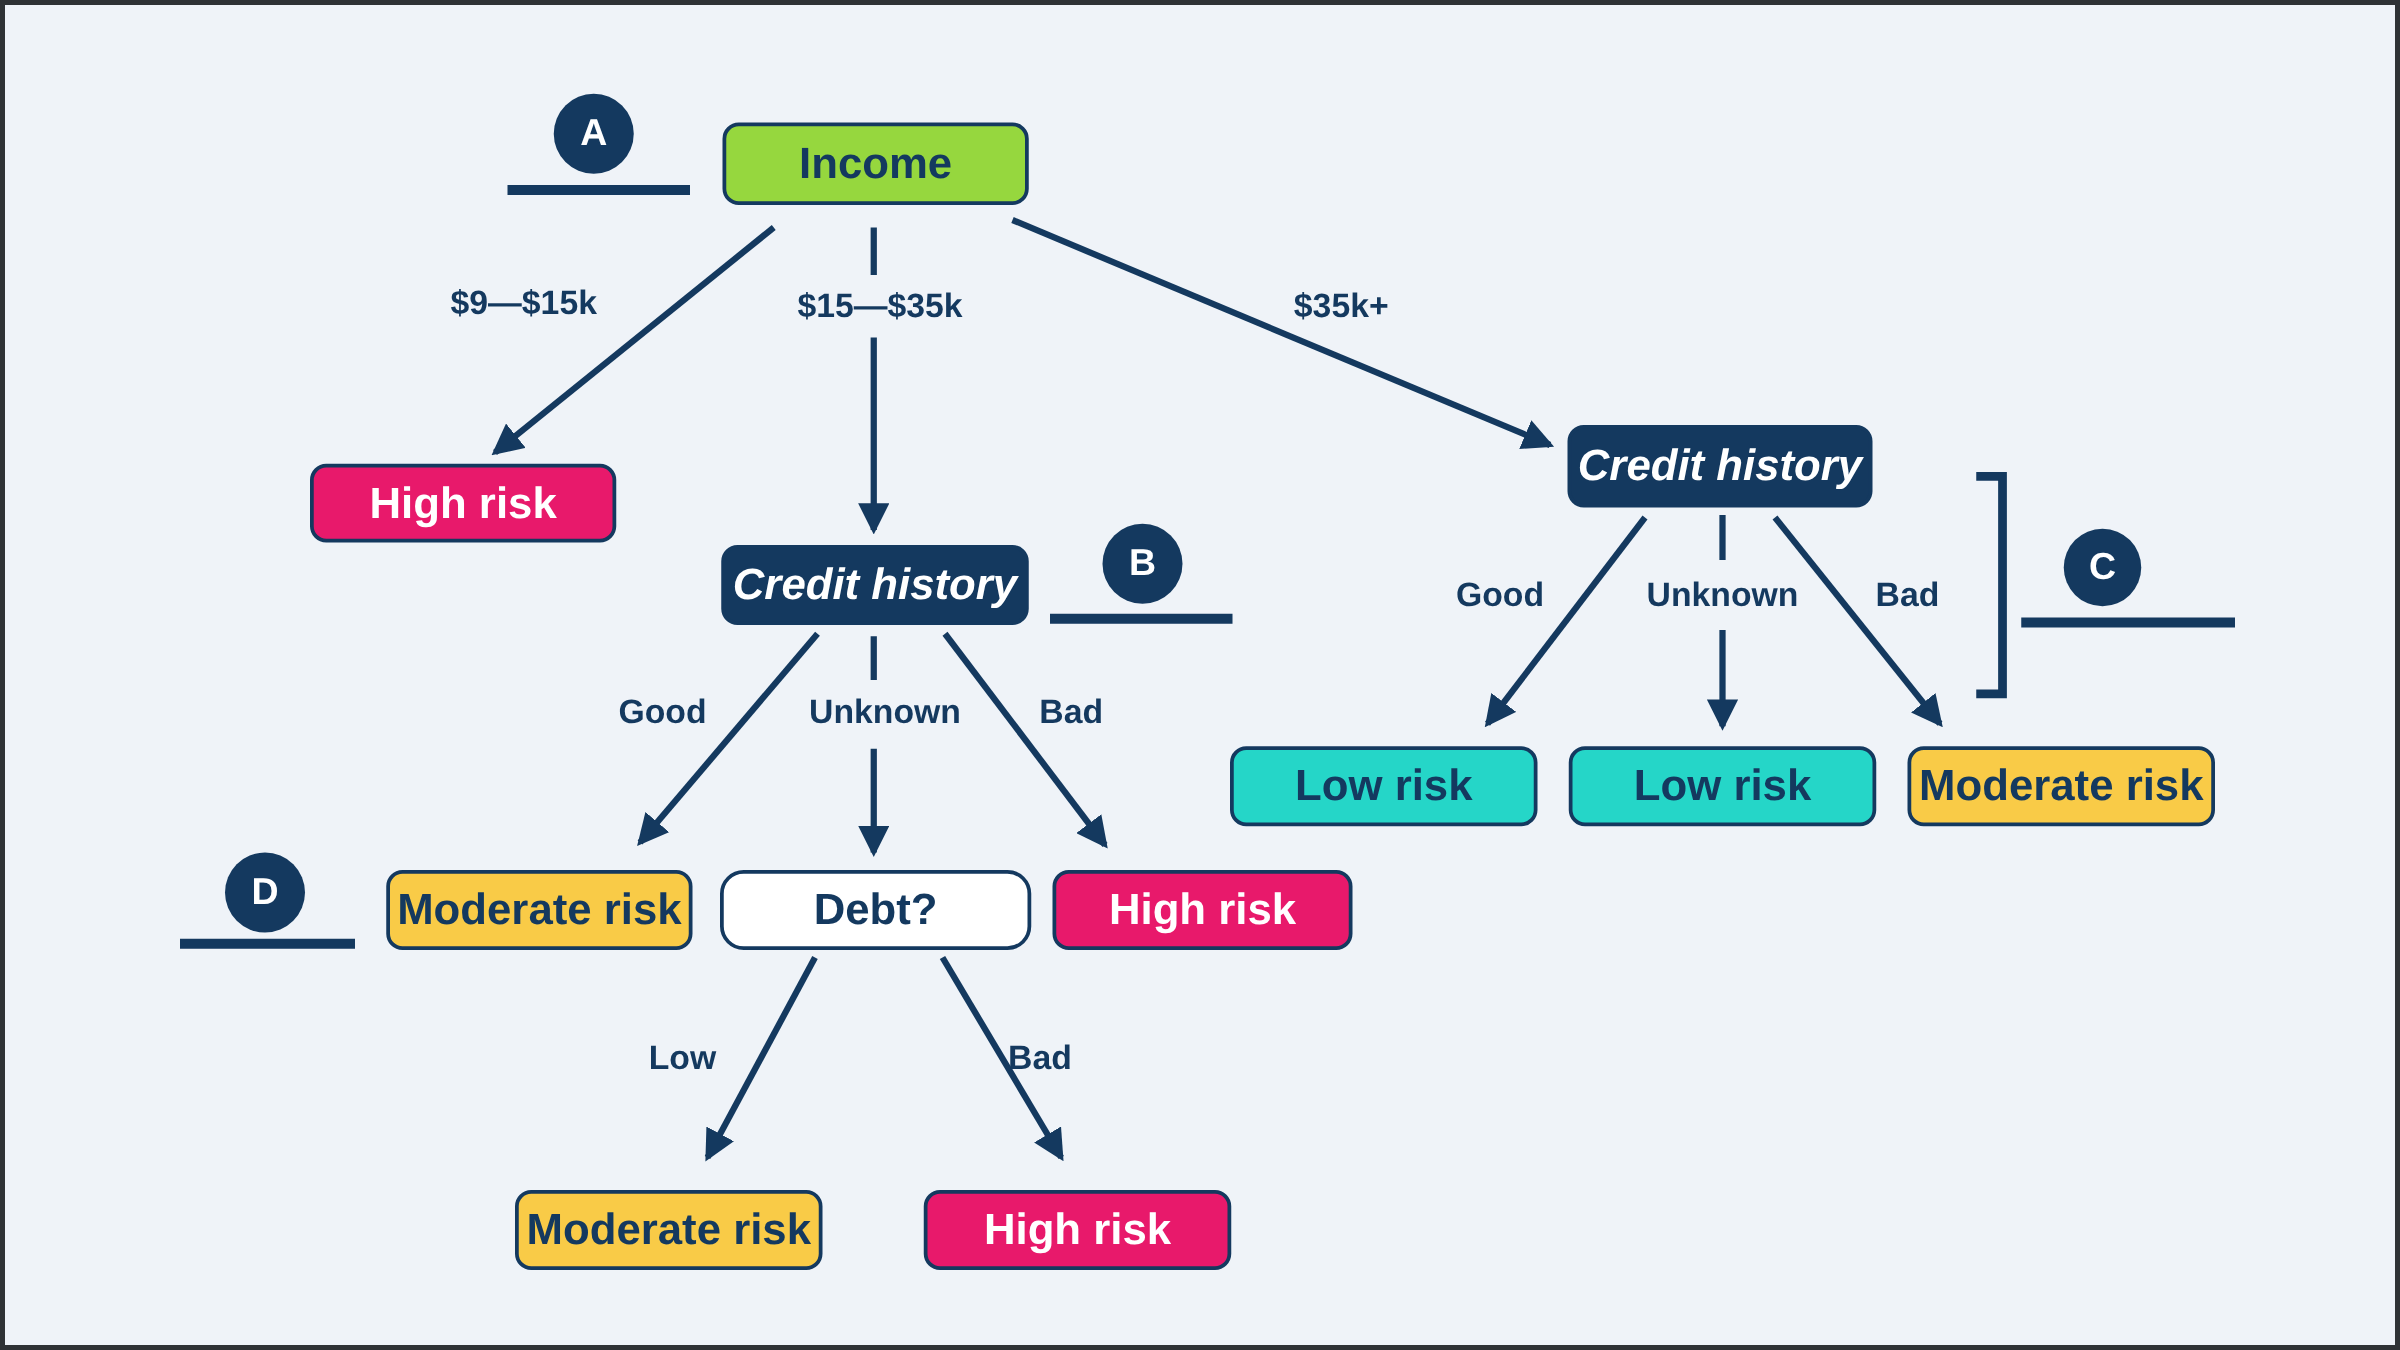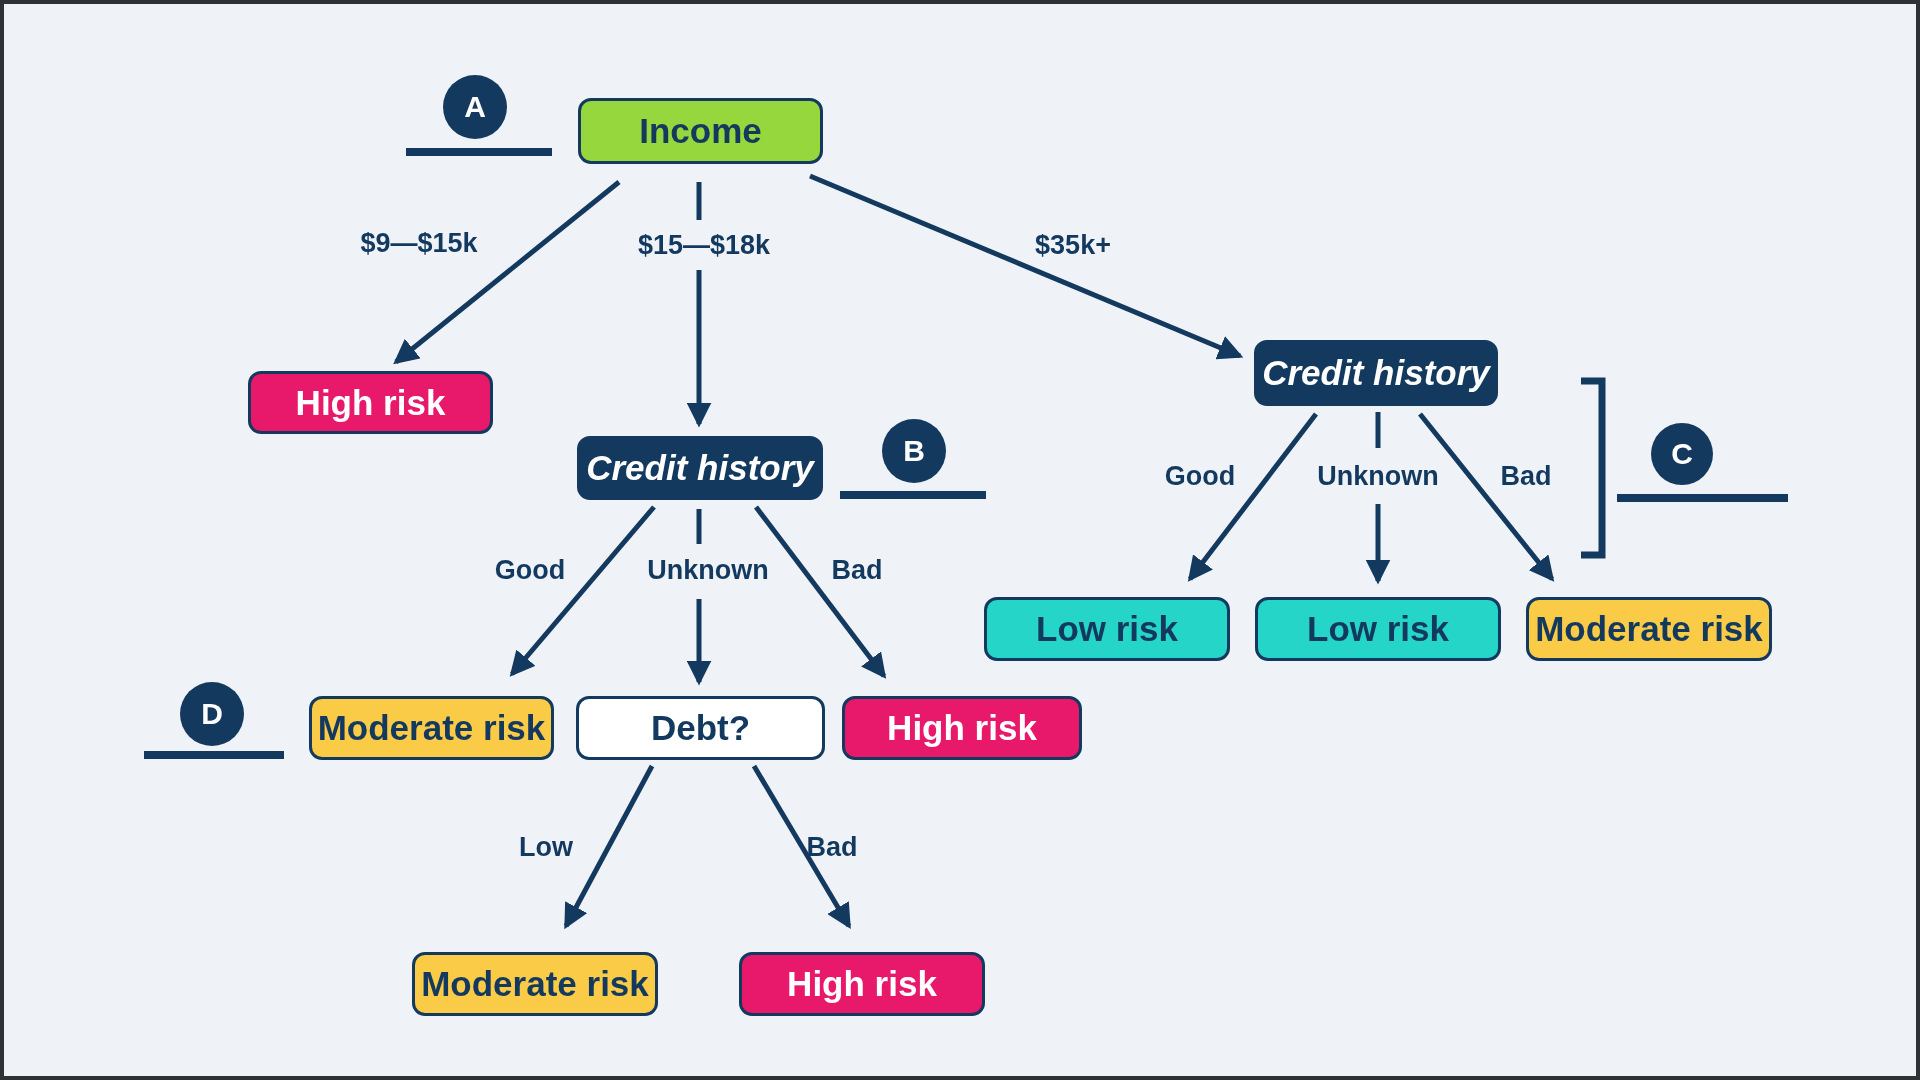--- a/index.html
+++ b/index.html
@@ -118,34 +118,34 @@
   <div class="marker" style="left:176px; top:678px;">D</div>
   <div class="marker-underline" style="left:140px; top:747px; width:140px;"></div>
 
   <div class="node green" style="left:574px; top:94px; width:245px; height:66px;">Income</div>
 
   <div class="node pink" style="left:244px; top:367px; width:245px; height:63px;">High risk</div>
 
   <div class="node navy" style="left:573px; top:432px; width:246px; height:64px;">Credit history</div>
 
   <div class="node amber" style="left:305px; top:692px; width:245px; height:64px;">Moderate risk</div>
-  <div class="node white" style="left:572px; top:692px; width:249px; height:64px;">Debt?</div>
+  <div class="node white" style="left:572px; top:692px; width:249px; height:64px;border-radius:19px;">Debt?</div>
   <div class="node pink" style="left:838px; top:692px; width:240px; height:64px;">High risk</div>
 
   <div class="node amber" style="left:408px; top:948px; width:246px; height:64px;">Moderate risk</div>
   <div class="node pink" style="left:735px; top:948px; width:246px; height:64px;">High risk</div>
 
   <div class="node navy" style="left:1250px; top:336px; width:244px; height:66px;">Credit history</div>
 
   <div class="node teal" style="left:980px; top:593px; width:246px; height:64px;">Low risk</div>
   <div class="node teal" style="left:1251px; top:593px; width:246px; height:64px;">Low risk</div>
   <div class="node amber" style="left:1522px; top:593px; width:246px; height:64px;">Moderate risk</div>
 
   <div class="edge-label" style="left:415px; top:239px;">$9—$15k</div>
-  <div class="edge-label" style="left:700px; top:241px;">$15—$18k</div>
+  <div class="edge-label" style="left:700px; top:241px;">$15—$35k</div>
   <div class="edge-label" style="left:1069px; top:241px;">$35k+</div>
 
   <div class="edge-label" style="left:526px; top:566px;">Good</div>
   <div class="edge-label" style="left:704px; top:566px;">Unknown</div>
   <div class="edge-label" style="left:853px; top:566px;">Bad</div>
 
   <div class="edge-label" style="left:1196px; top:472px;">Good</div>
   <div class="edge-label" style="left:1374px; top:472px;">Unknown</div>
   <div class="edge-label" style="left:1522px; top:472px;">Bad</div>
 

